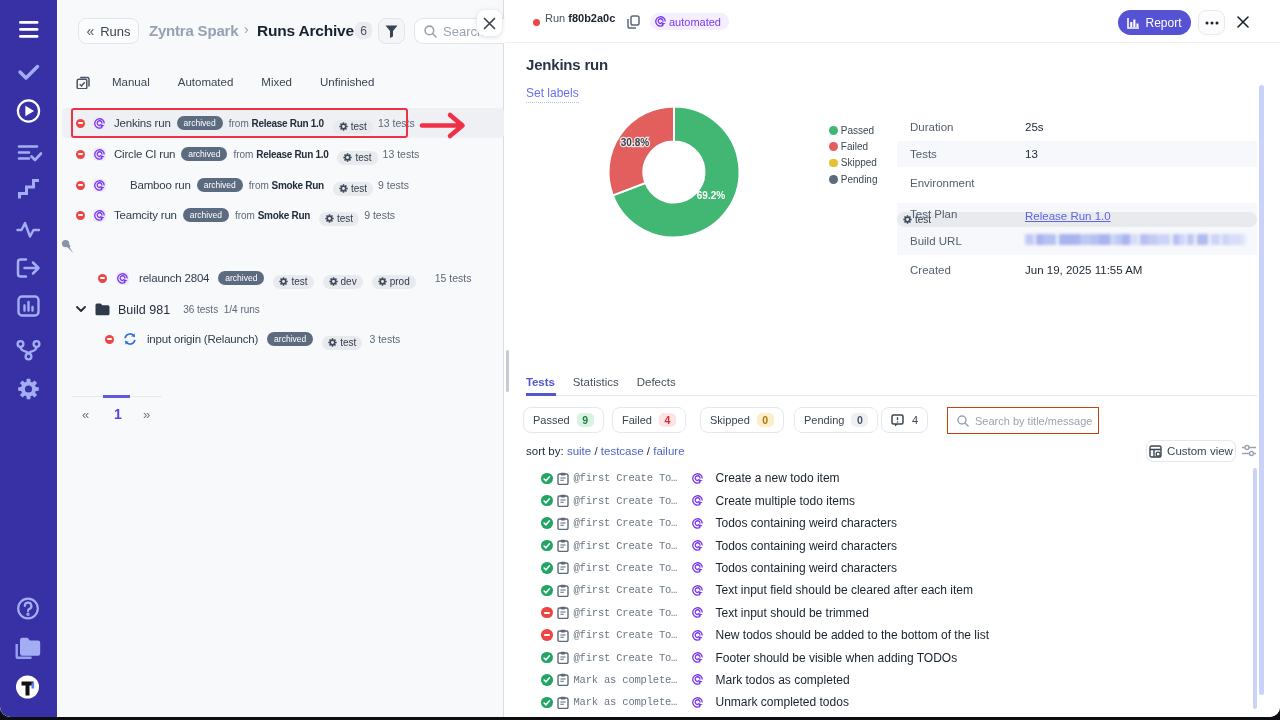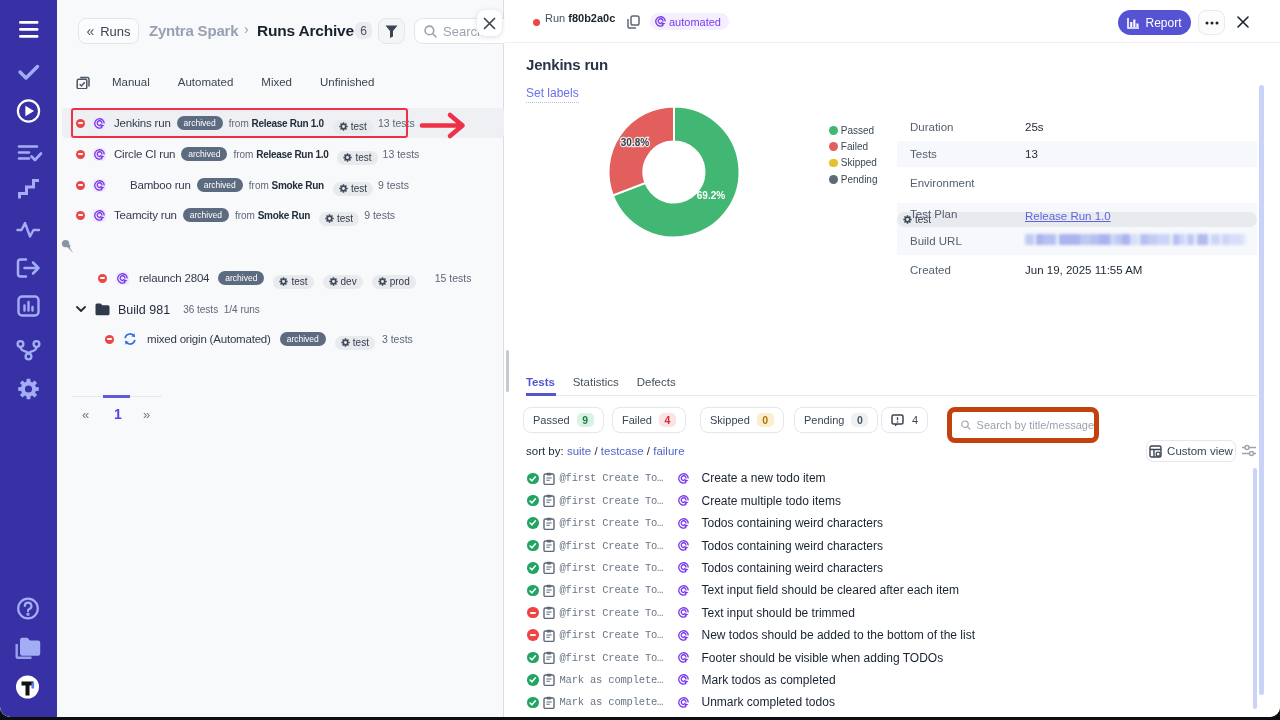--- a/index.html
+++ b/index.html
@@ -45,25 +45,25 @@
 .srow.odd { background:#f6f8fb; }
 .slabel { width:128px; padding:7px 0 6px 13px; color:#55606f; }
 .sval { color:#222b38; padding:7px 0 6px; }
 
 .tabs2 { position:absolute; left:21px; top:376px; display:flex; gap:18px; font-size:11.5px; color:#46505e; }
 .tabs2 .act { color:#5456d0; font-weight:bold; letter-spacing:-0.1px; }
 .tabline { position:absolute; left:21px; top:395px; width:731px; height:1px; background:#e5e7eb; }
 .tabact { position:absolute; left:21px; top:393px; width:30px; height:2.5px; background:#5456d0; }
 .fpill { position:absolute; top:407px; height:26px; border:1px solid #e5e7eb; border-radius:8px; background:#fff; display:flex; align-items:center; font-size:11px; color:#3a4554; padding:0 9px; gap:7px; }
 .cnt { font-size:10.5px; border-radius:5px; padding:1px 5.5px; font-weight:bold; }
-.search2 { position:absolute; left:442px; top:407px; width:152px; height:36px; border:5px solid #c2410c; border-radius:8px; background:#fff; color:#9aa3b0; font-size:11px; display:flex; align-items:center; white-space:nowrap; overflow:hidden; }
+.search2 { position:absolute; left:442px; top:407px; width:152px; height:27px; border:1px solid #c2410c; border-radius:0; background:#fff; color:#9aa3b0; font-size:11px; display:flex; align-items:center; white-space:nowrap; overflow:hidden; }
 .sortrow { position:absolute; left:21px; top:445px; font-size:11.5px; color:#232d3c; }
 .sortrow a { color:#5065c8; }
 .cview { position:absolute; left:641px; top:440px; width:90px; height:22px; white-space:nowrap; border:1px solid #e5e7eb; border-radius:7px; background:#fff; font-size:11.5px; color:#3a4554; display:flex; align-items:center; justify-content:center; gap:5px; }
-.trow { position:absolute; left:22px; height:22px; display:flex; align-items:center; }
+.trow { position:absolute; left:36px; height:22px; display:flex; align-items:center; }
 .tick { width:11.5px; height:11.5px; border-radius:50%; flex:none; position:relative; }
 .tick.ok { background:#22a464; }
 .tick.bad { background:#ef4444; }
 .suite { font-family:"Liberation Mono", monospace; font-size:10.5px; color:#6b7684; letter-spacing:-0.2px; width:108px; flex:none; margin-left:5px; }
 .ttitle { font-size:12px; color:#19222f; margin-left:13px; }
 .sb { position:absolute; border-radius:2.5px; background:#c9d3fa; }
 .blur { width:221px; height:11px; border-radius:2px; filter:blur(1.6px);
   background:linear-gradient(90deg,#c2cbf4 0px 9px,#eef1fc 9px 11px,#aab4ee 11px 18px,#b6c0f1 18px 31px,#eef1fc 31px 34px,#aab4ee 34px 47px,#aab4ee 47px 55px,#bfc8f3 55px 66px,#b6c0f1 66px 74px,#aab4ee 74px 85px,#cdd5f7 85px 91px,#bfc8f3 91px 97px,#aab4ee 97px 105px,#d8def9 105px 113px,#eef1fc 113px 115px,#b6c0f1 115px 123px,#c2cbf4 123px 132px,#cdd5f7 132px 145px,#eef1fc 145px 148px,#b6c0f1 148px 154px,#cdd5f7 154px 160px,#eef1fc 160px 162px,#bfc8f3 162px 169px,#eef1fc 169px 172px,#b0bbf0 172px 183px,#eef1fc 183px 186px,#cdd5f7 186px 195px,#eef1fc 195px 197px,#cdd5f7 197px 204px,#d8def9 204px 217px,#e4e8fb 217px 228px,#eef1fc 228px 230px); }
 
 .annbox { position:absolute; left:71px; top:107.5px; width:337px; height:30px; border:2.6px solid #ef3148; border-radius:3px; }
@@ -277,21 +277,21 @@
         </svg>
       <div class="fname" style="margin-left:8px;">Build 981</div>
       <div class="fstats" style="margin-left:13px;">36 tests&nbsp; 1/4 runs</div>
     </div>
     <div class="runrow" style="top:324px; left:48px; padding-left:0;">
       <div class="dot-red"></div>
       <svg width="14" height="14" viewBox="0 0 14 14" style="margin-left:9px; flex:none;">
         <path d="M2.2 5.5 a5 5 0 0 1 9 -1.2 M11.8 8.5 a5 5 0 0 1 -9 1.2" fill="none" stroke="#2f6fe4" stroke-width="1.7" stroke-linecap="round"></path>
         <path d="M11.6 1.2 v3.4 h-3.4 z M2.4 12.8 v-3.4 h3.4 z" fill="#2f6fe4"></path>
       </svg>
-      <div class="rname" style="margin-left:10px;">mixed origin (Automated)</div>
+      <div class="rname" style="margin-left:10px;">input origin (Relaunch)</div>
       <div class="pill-arch" style="margin-left:9px;">archived</div>
       <div class="pill-env" style="margin-left:9px;"><svg width="9" height="9" viewBox="-11 -11 22 22" style="flex:none;">
             <path d="M-2.1 -7.3 L-1.8 -10.3 L1.8 -10.3 L2.1 -7.3 L3.7 -6.6 L6.0 -8.6 L8.6 -6.0 L6.6 -3.7 L7.3 -2.1 L10.3 -1.8 L10.3 1.8 L7.3 2.1 L6.6 3.7 L8.6 6.0 L6.0 8.6 L3.7 6.6 L2.1 7.3 L1.8 10.3 L-1.8 10.3 L-2.1 7.3 L-3.7 6.6 L-6.0 8.6 L-8.6 6.0 L-6.6 3.7 L-7.3 2.1 L-10.3 1.8 L-10.3 -1.8 L-7.3 -2.1 L-6.6 -3.7 L-8.6 -6.0 L-6.0 -8.6 L-3.7 -6.6 Z M3.6 0 A3.6 3.6 0 1 0 -3.6 0 A3.6 3.6 0 1 0 3.6 0 Z" fill="#3f4a59" fill-rule="evenodd"></path>
           </svg>test</div>
       <div class="ntests" style="margin-left:7px;">3 tests</div>
     </div>
 
     <div style="position:absolute; left:15px; top:395.5px; width:90px; height:1px; background:#e7e9ed;"></div>
     <div style="position:absolute; left:46px; top:394.5px; width:27px; height:3px; background:#5f5bd7;"></div>
     <div style="position:absolute; left:25px; top:407px; font-size:13px; color:#6b7684;">«</div>

